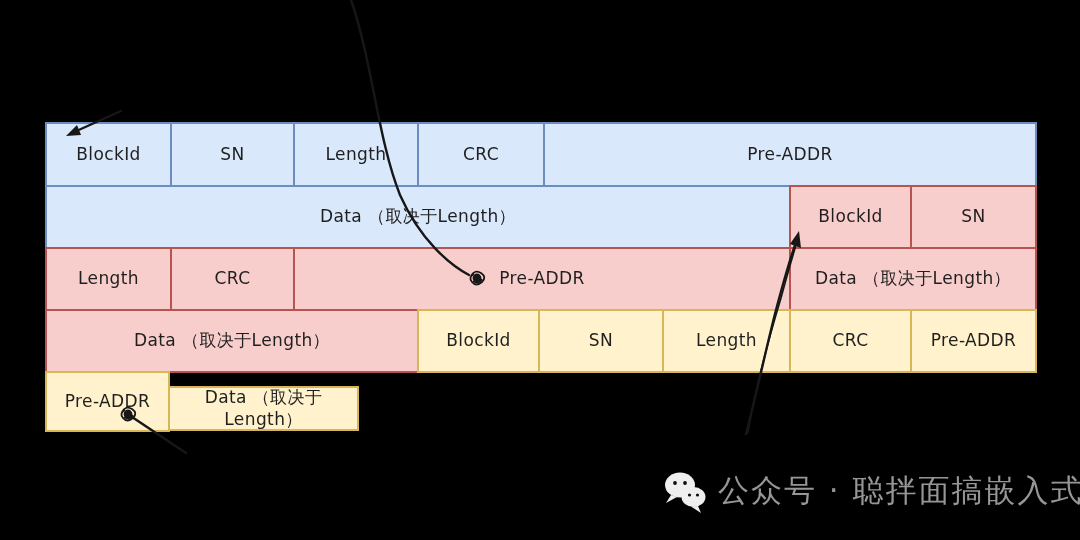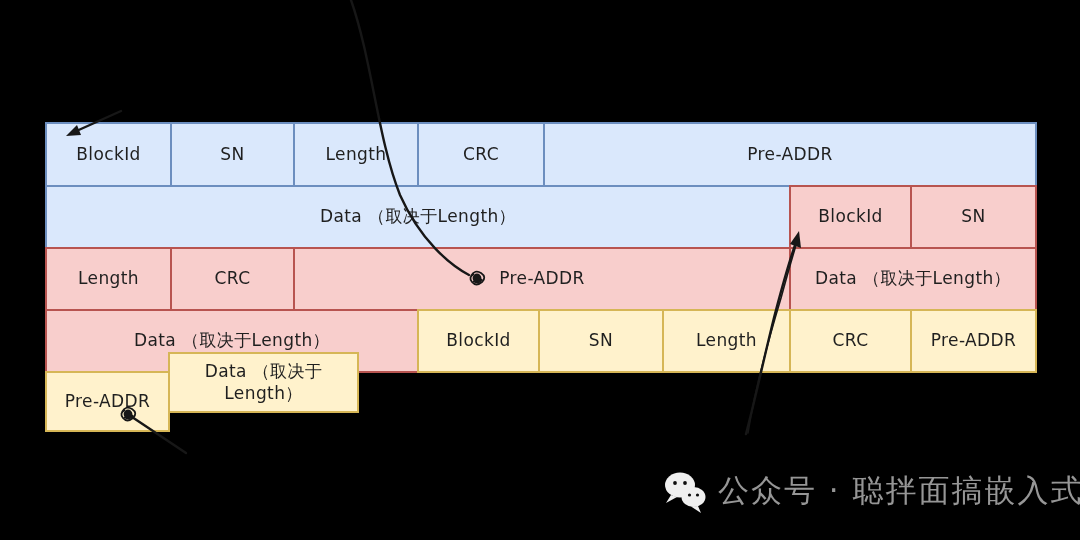--- a/index.html
+++ b/index.html
@@ -47,21 +47,21 @@
   <div class="cell c-red" style="left:789px;top:247px;width:248px;height:64px">Data （取决于Length）</div>
 
   <div class="cell c-red" style="left:45px;top:309px;width:374px;height:64px">Data （取决于Length）</div>
   <div class="cell c-yellow" style="left:417px;top:309px;width:123px;height:64px">BlockId</div>
   <div class="cell c-yellow" style="left:538px;top:309px;width:126px;height:64px">SN</div>
   <div class="cell c-yellow" style="left:662px;top:309px;width:129px;height:64px">Length</div>
   <div class="cell c-yellow" style="left:789px;top:309px;width:123px;height:64px">CRC</div>
   <div class="cell c-yellow" style="left:910px;top:309px;width:127px;height:64px">Pre-ADDR</div>
 
   <div class="cell c-yellow" style="left:45px;top:371px;width:125px;height:61px">Pre-ADDR</div>
-  <div class="cell c-yellow" style="left:168px;top:352px;width:191px;height:61px">Data （取决于 Length）</div>
+  <div class="cell c-yellow" style="left:168px;top:386px;width:191px;height:45px">Data （取决于 Length）</div>
 
   <svg class="overlay" width="1080" height="540" viewBox="0 0 1080 540">
     <defs>
       <g id="knot">
         <circle r="4.4" class="ink-fill"></circle>
         <path d="M-6,-2 q4,-7 10,-3 q6,4 1,9 q-6,5 -10,0 q-4,-5 2,-8" class="knot-loop"></path>
         <path d="M-4,3 q6,4 9,-2" class="knot-loop"></path>
       </g>
     </defs>
 

